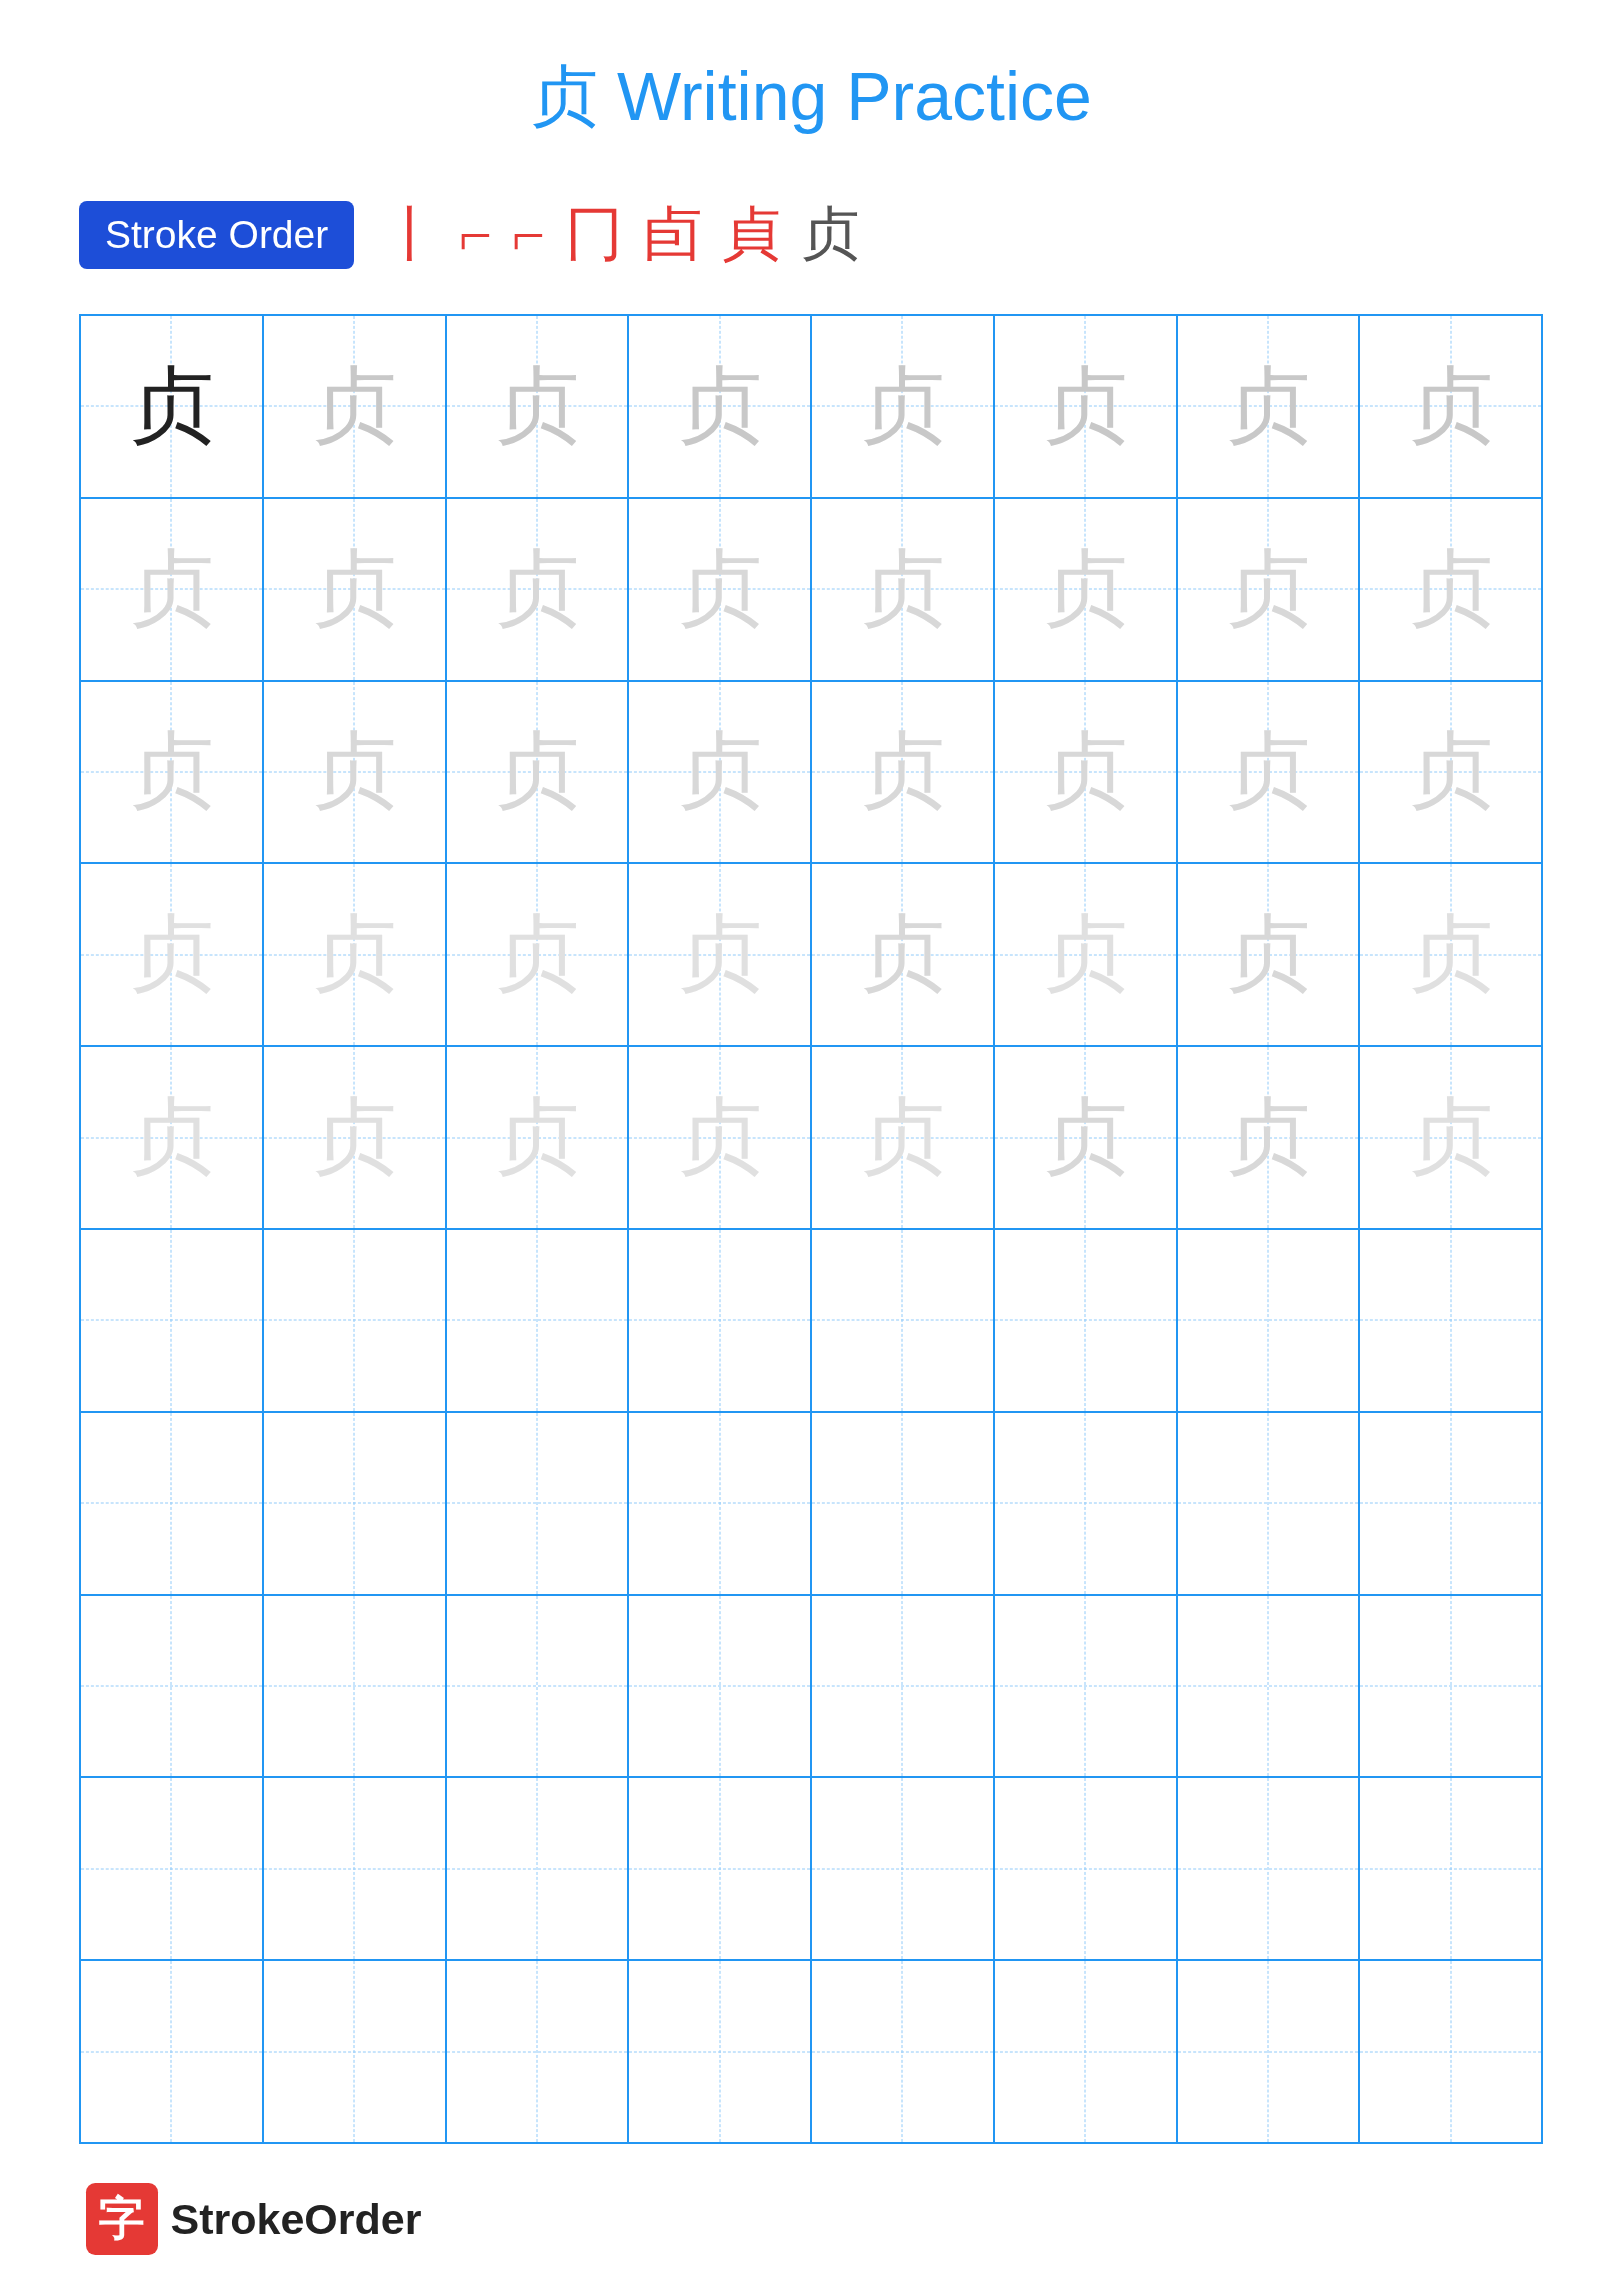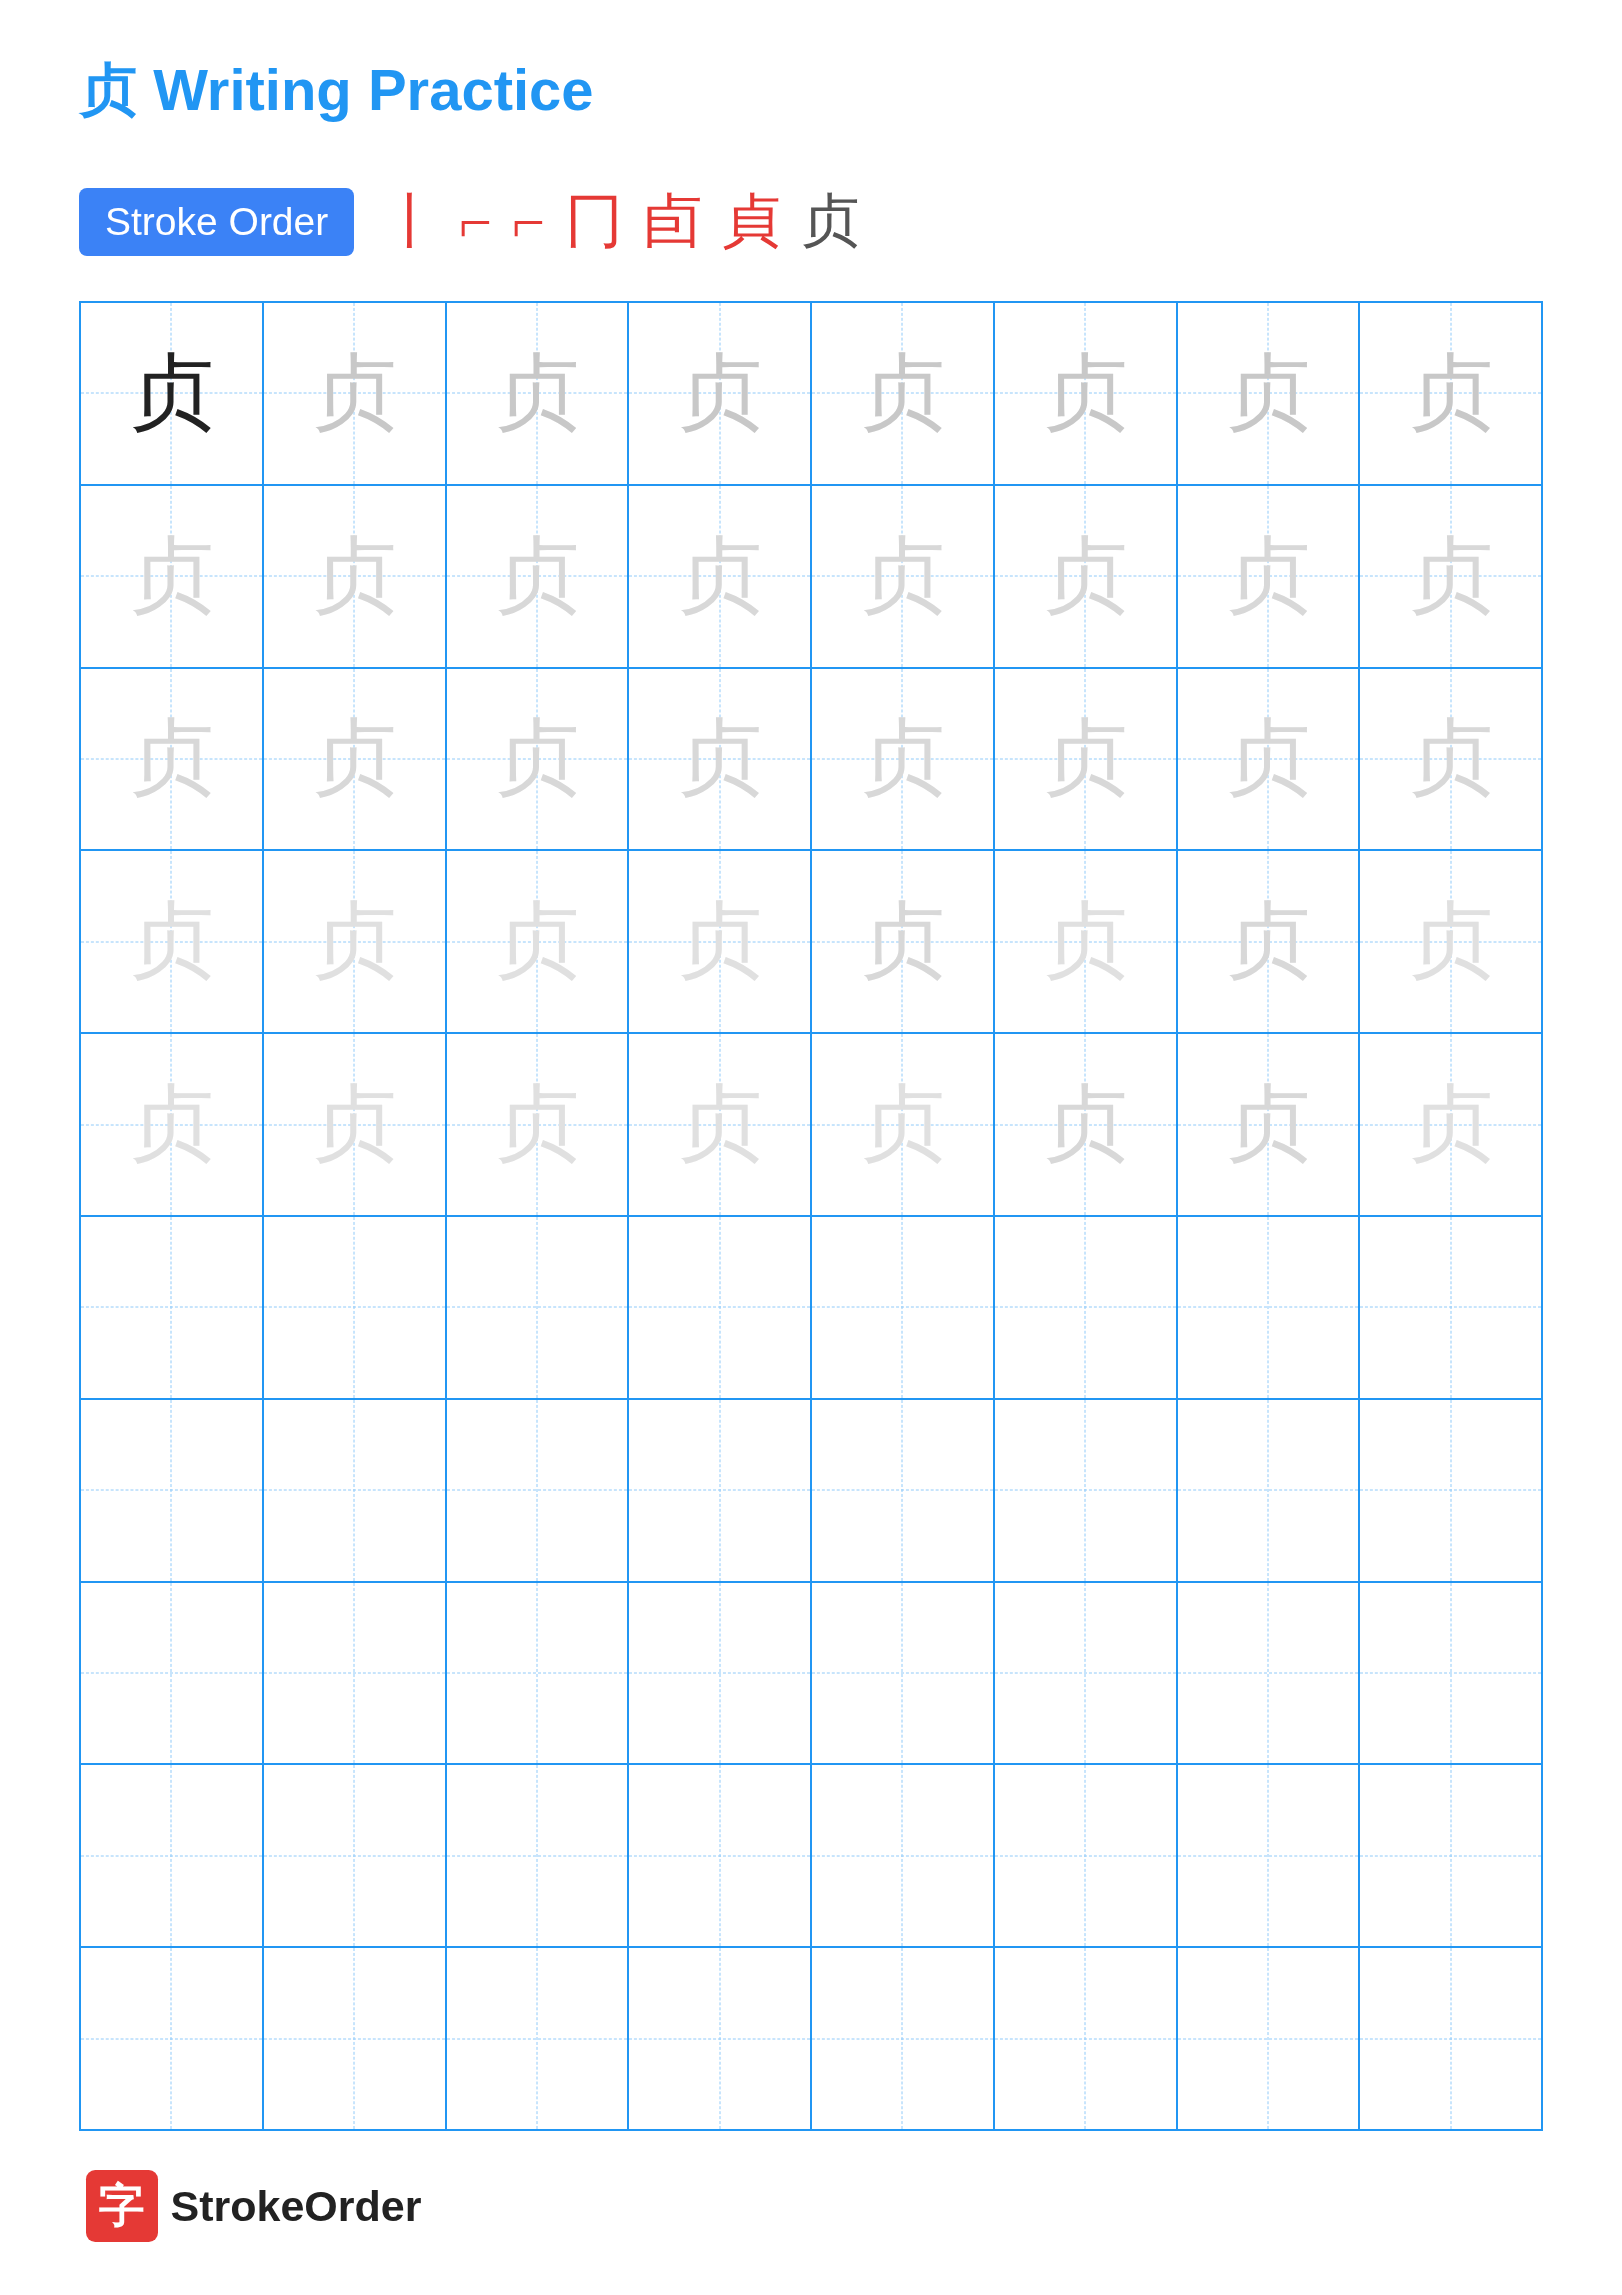--- a/index.html
+++ b/index.html
@@ -14,40 +14,41 @@
 
     .page {
       width: 1622px;
       min-height: 2295px;
       background: #fff;
       padding: 52px 79px;
       position: relative;
     }
 
     .title {
-      font-size: 58px;
-      font-weight: bold;
+      text-align: center;
+      font-size: 68px;
+      font-weight: normal;
       color: #2196F3;
       margin-bottom: 52px;
       font-family: sans-serif;
     }
 
     .title .char {
       color: #2196F3;
     }
 
     .stroke-order-row {
       display: flex;
       align-items: center;
       margin-bottom: 39px;
       gap: 26px;
     }
 
     .stroke-order-badge {
-      background: #3b82f6;
+      background: #1d4ed8;
       color: #fff;
       font-size: 39px;
       padding: 11.8px 26px;
       border-radius: 7.9px;
       font-family: sans-serif;
       white-space: nowrap;
     }
 
     .stroke-order-chars {
       display: flex;

